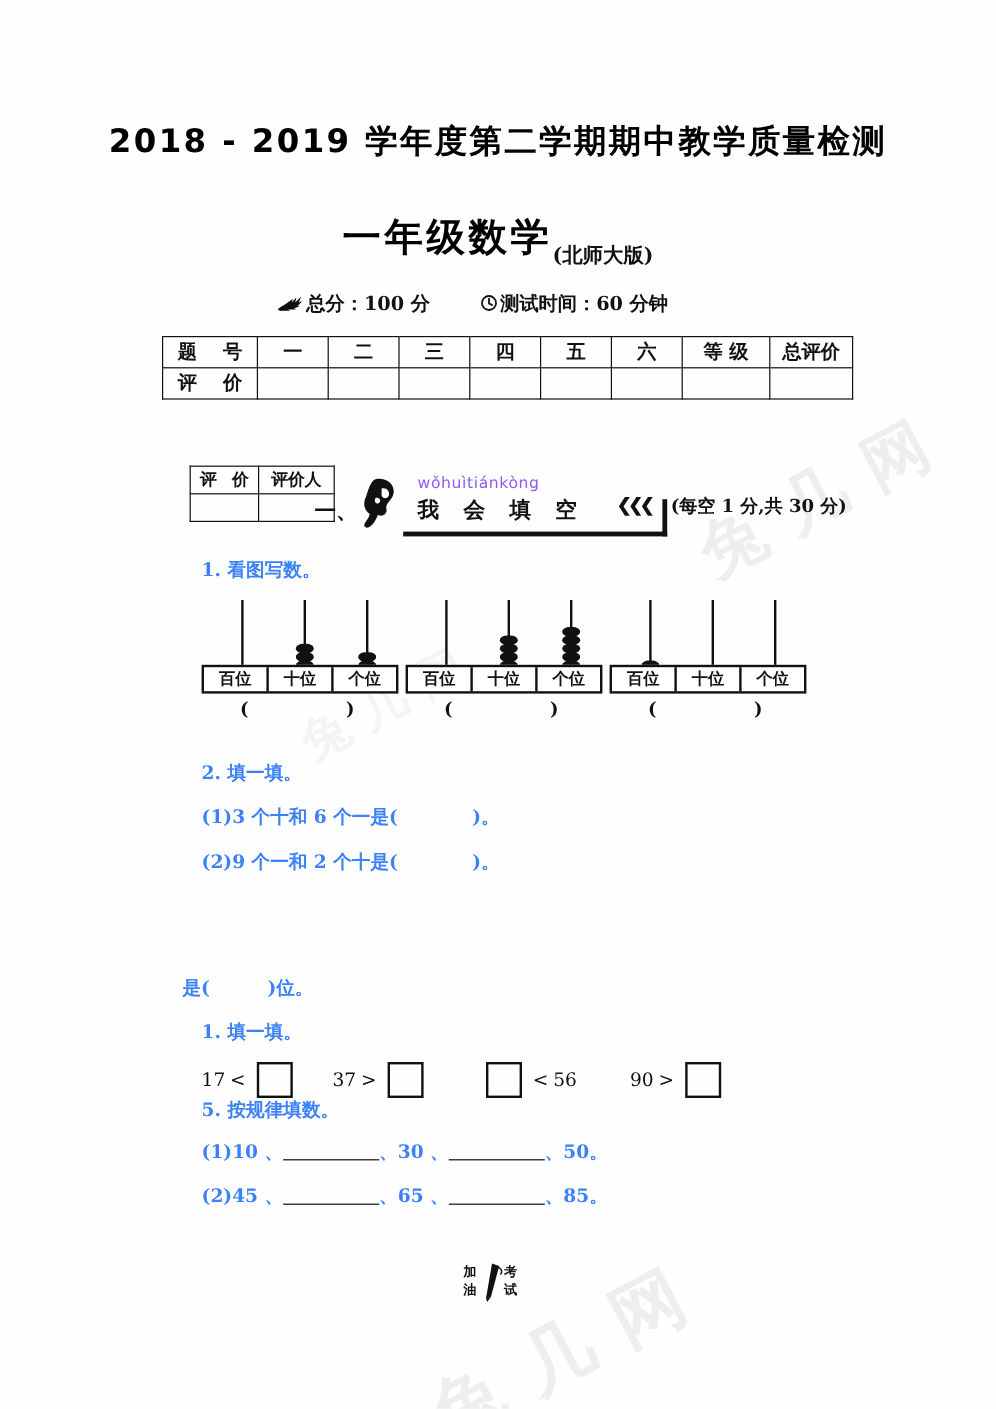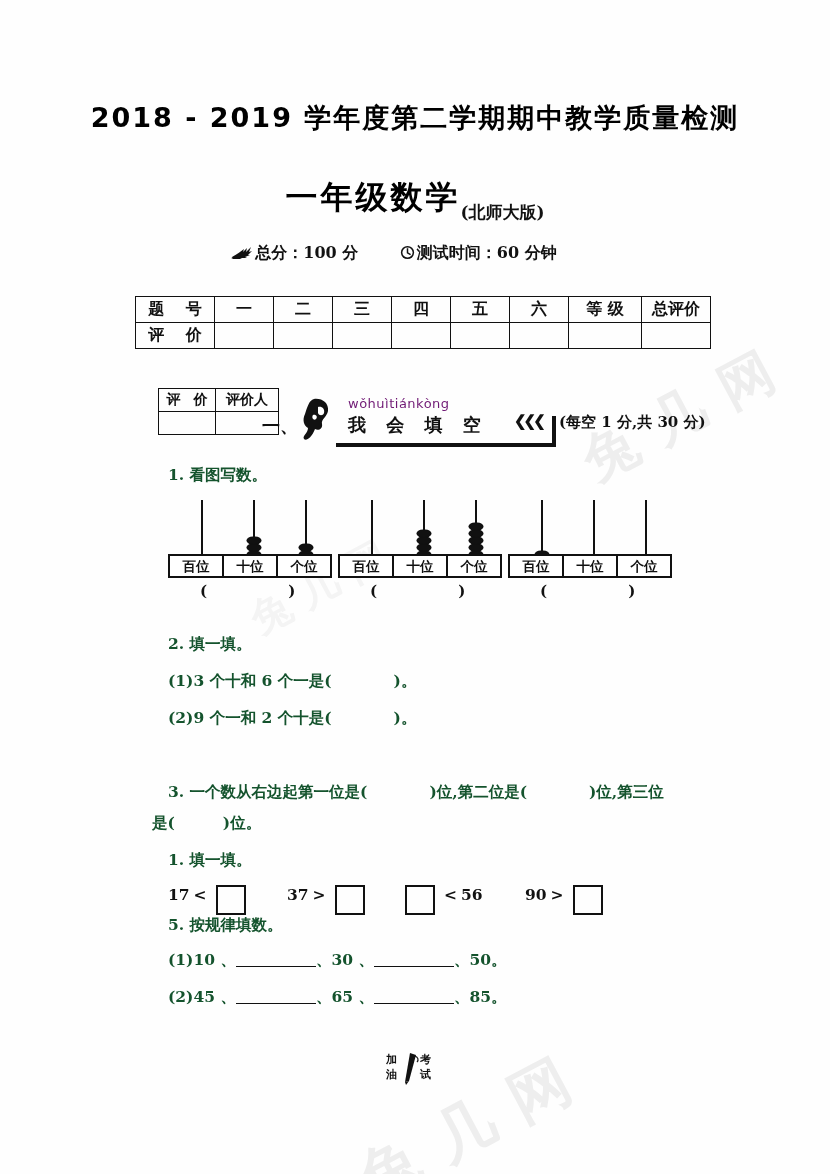--- a/index.html
+++ b/index.html
@@ -92,21 +92,21 @@
   .icon-clock {
     display: inline-block;
     width: 15px; height: 15px;
     position: relative; top: 2px;
     margin-right: 2px;
   }
 
   
   .score-table {
     position: absolute;
-    top: 296px;
+    top: 280px;
     left: 135px;
     width: 566px;
     border-collapse: collapse;
     table-layout: fixed;
     border-radius: 13px;
   }
   .score-table td {
     border: 1.6px solid #111;
     height: 25px;
     text-align: center;
@@ -157,21 +157,21 @@
     position: absolute;
     left: 38px; top: 2px;
     width: 34px; height: 44px;
   }
   .sec-pinyin {
     position: absolute;
     left: 86px; top: 0px;
     font-family: "DejaVu Sans", "Liberation Sans", sans-serif;
     font-size: 13px;
     letter-spacing: 0.5px;
-    color: #701a75;
+    color: #8b5cf6;
     text-align: right;
   }
   .sec-name {
     position: absolute;
     left: 86px; top: 17px;
     font-family: "DejaVu Sans", "Liberation Sans", sans-serif;
     font-size: 18px;
     font-weight: bold;
     letter-spacing: 7px;
   }
@@ -202,21 +202,21 @@
     white-space: nowrap;
   }
 
   
   .q {
     position: absolute;
     font-size: 15.5px;
     font-weight: bold;
     font-family: "DejaVu Serif", "Liberation Serif", serif;
     white-space: nowrap;
-    color: #14532d;
+    color: #3b82f6;
   }
   .q-indent { left: 168px; }
   .q-sub { left: 168px; }
   .q-cont { left: 152px; }
   .gap-sm { display: inline-block; width: 48px; }
   .gap-md { display: inline-block; width: 62px; }
 
   
   .abacus { position: absolute; }
   .ab-frame {
@@ -252,21 +252,21 @@
   }
   .ab-answer {
     position: absolute;
     bottom: 0;
     font-size: 15px;
     font-weight: bold;
     letter-spacing: 38px;
   }
 
   
-  .cmp { position: absolute; font-size: 15.5px; font-weight: bold; display: flex; }
+  .cmp { position: absolute; font-size: 15.5px; font-weight: normal; display: flex; align-items: center; }
   .cmp-box {
     display: inline-block;
     width: 26px;
     height: 26px;
     border: 2px solid #111;
     margin: 0 5px;
     vertical-align: middle;
   }
 
   
@@ -455,36 +455,33 @@
 
   <div class="q q-sub" style="top:671px">
     <span>(1)3 个十和 6 个一是(</span><span class="gap-md"></span><span>)。</span>
   </div>
 
   <div class="q q-sub" style="top:708px">
     <span>(2)9 个一和 2 个十是(</span><span class="gap-md"></span><span>)。</span>
   </div>
 
 
-  <div class="q q-indent" style="top:782px">
-    <span>3. 一个数从右边起第一位是(</span><span class="gap-md"></span><span>)位,第二位是(</span><span class="gap-md"></span><span>)位,第三位</span>
-  </div>
   <div class="q q-cont" style="top:813px">
     <span>是(</span><span class="gap-sm"></span><span>)位。</span>
   </div>
 
   <div class="q q-indent" style="top:850px">1. 填一填。</div>
 
   <div class="cmp" style="left:168px; top:885px">
     <span>17</span>
     <span style="margin:0 4px">&lt;</span>
     <span class="cmp-box"></span>
   </div>
 
-  <div class="cmp" style="left:287px; top:885px">
+  <div class="cmp" style="left:277px; top:885px">
     <span>37</span>
     <span style="margin:0 4px">&gt;</span>
     <span class="cmp-box"></span>
   </div>
 
   <div class="cmp" style="left:400px; top:885px">
     <span class="cmp-box"></span>
     <span style="margin:0 4px">&lt;</span>
     <span>56</span>
   </div>

